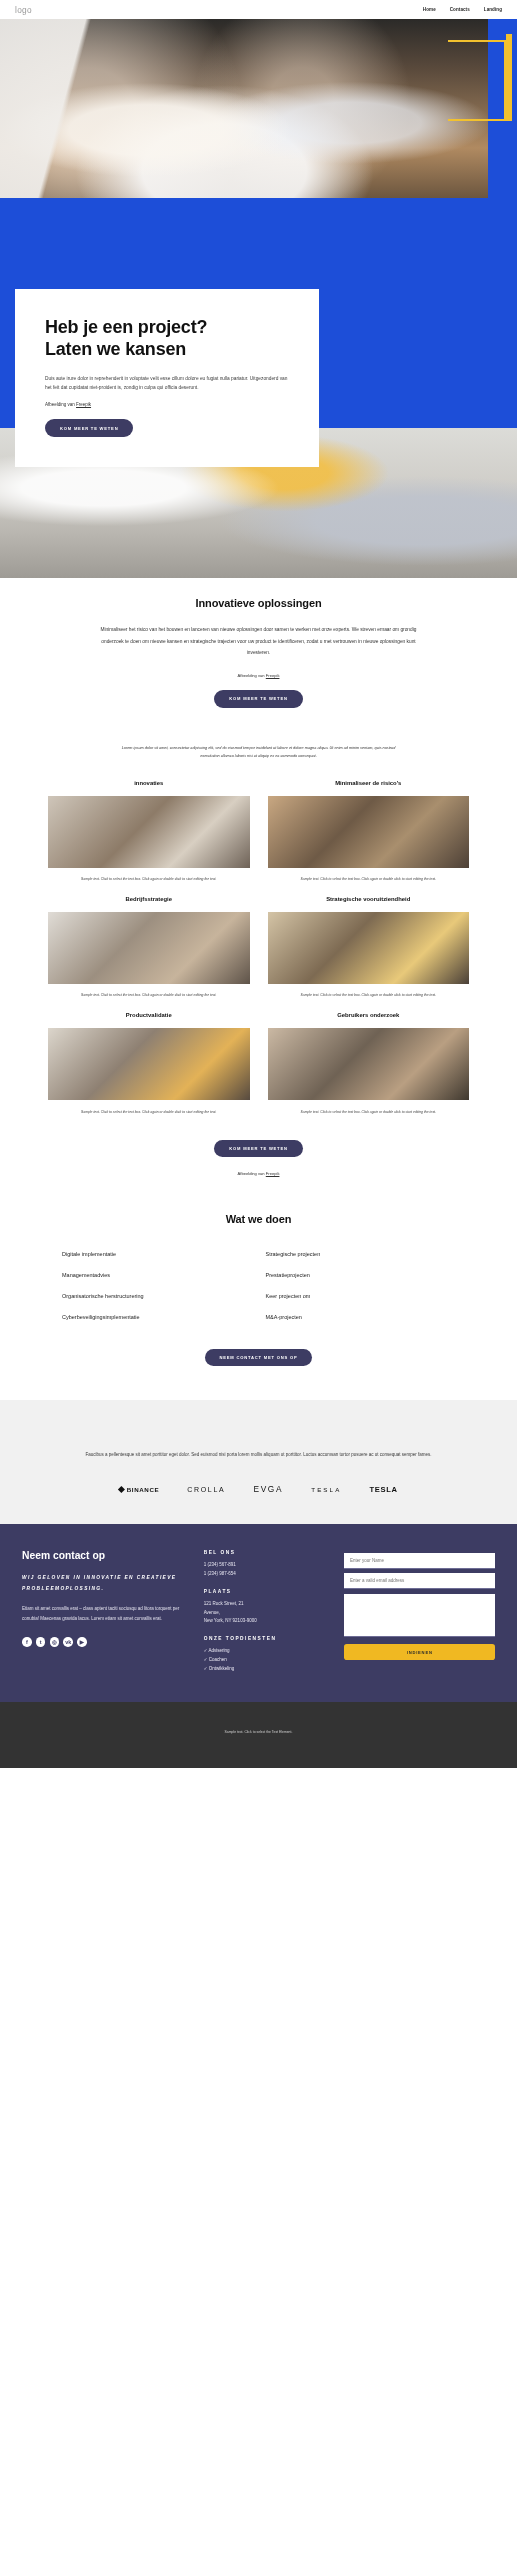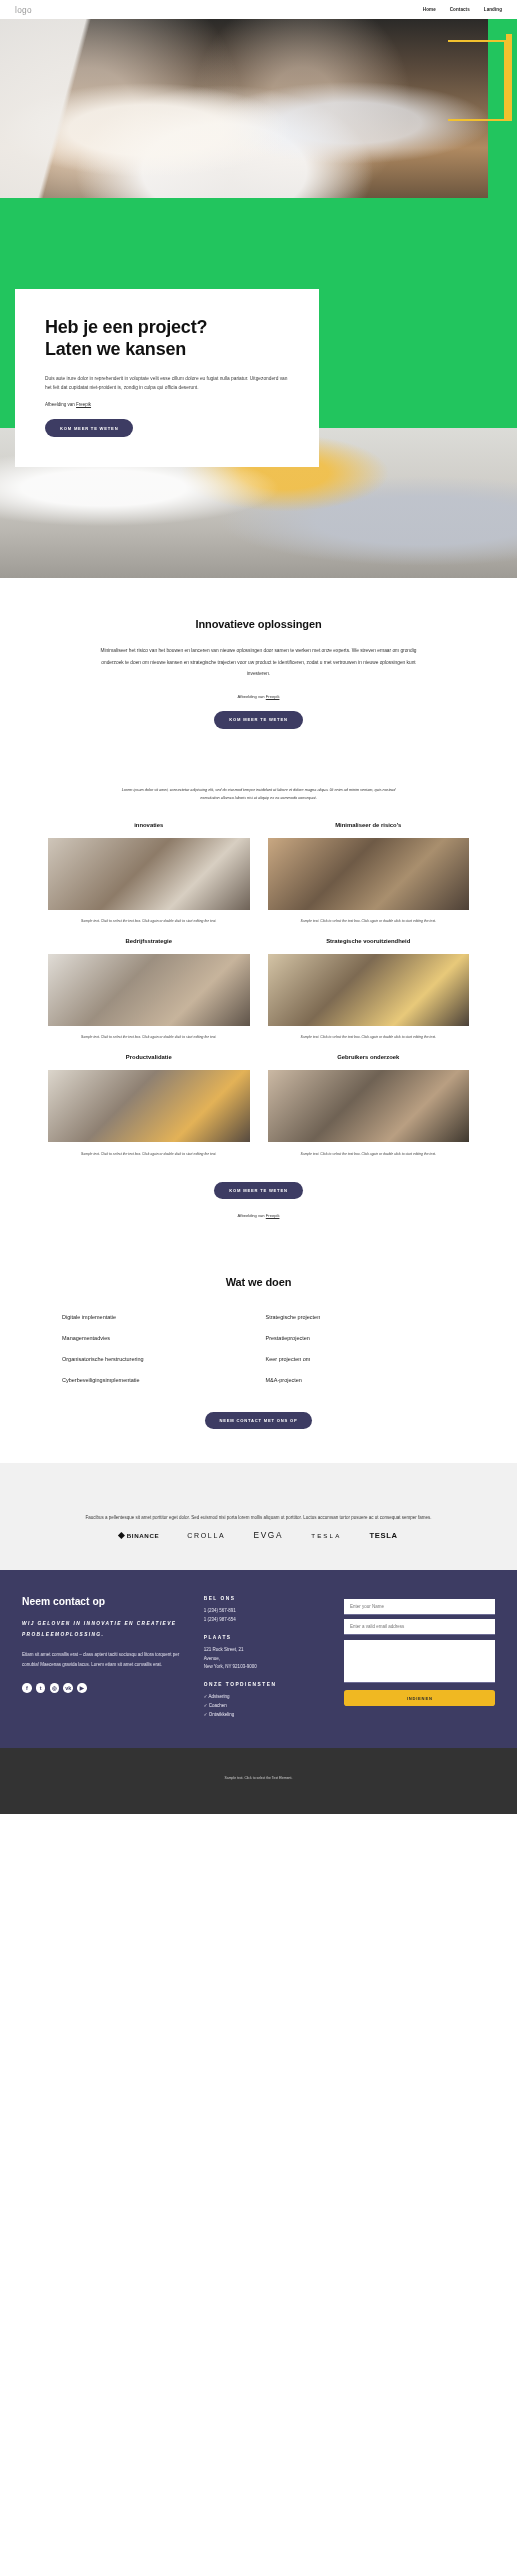--- a/index.html
+++ b/index.html
@@ -14,21 +14,21 @@
   
   .site-header{
     height:19.3px; background:#fff; display:flex; align-items:center;
     justify-content:space-between; padding:0 15px;
   }
   .logo{ font-size:8.3px; color:#9a9a9a; letter-spacing:0.3px; font-weight:300;}
   .nav{ display:flex; gap:14px; }
   .nav a{ font-size:4.5px; font-weight:bold; color:#1d1d1d; text-decoration:none; letter-spacing:0.1px;}
 
   
-  .hero{ position:relative; height:409px; background:#22c55e; }
+  .hero{ position:relative; height:409px; background:#1d4ed8; }
   .hero-photo{
     position:absolute; left:0; top:0; width:488px; height:179px;
     background:
       radial-gradient(circle at 18% 55%, rgba(255,240,225,.55) 0 12%, transparent 38%),
       radial-gradient(circle at 62% 45%, rgba(255,235,215,.45) 0 10%, transparent 34%),
       linear-gradient(180deg,#2b2a28 0%,#5a4a3c 28%,#8a6f52 55%,#b08a61 72%,#6c563f 100%);
   }
   .hero-photo:after{
     content:""; position:absolute; inset:0;
     background:
@@ -58,21 +58,21 @@
   .band-photo{
     height:150px; width:517px;
     background:
       radial-gradient(ellipse at 20% 40%, rgba(255,255,255,.9) 0 14%, transparent 30%),
       radial-gradient(ellipse at 55% 30%, rgba(245,190,60,.85) 0 11%, transparent 26%),
       radial-gradient(ellipse at 82% 62%, rgba(190,195,205,.9) 0 18%, transparent 34%),
       linear-gradient(180deg,#dcdcd8 0%,#cfcdc8 40%,#b9b6b0 70%,#9e9b95 100%);
   }
 
   
-  .section{ padding:40px 0; text-align:center; }
+  .section{ padding:19px 0; text-align:center; }
   h2.sec-title{ font-size:11px; font-weight:bold; color:#121212; letter-spacing:-0.1px;}
   .sec-body{ max-width:317px; margin:15px auto 0; font-size:4.8px; line-height:2.4; color:#333;}
   .sec-credit{ margin-top:14px; font-size:4.1px; color:#333; }
   .sec-credit a{ color:#333; text-decoration:underline;}
 
   
   .grid-wrap{ width:421px; margin:0 auto; }
   .grid{ display:grid; grid-template-columns:1fr 1fr; column-gap:18px; row-gap:2.8px; }
   .cell{ text-align:center; padding-bottom:9.7px;}
   .cell h3{ font-size:5.9px; font-weight:bold; color:#111; margin-bottom:8.3px; line-height:1.5;}
@@ -87,21 +87,21 @@
   .cap{ margin-top:8.3px; font-size:3.4px; font-style:italic; line-height:1.9; color:#444; padding:0 19.3px;}
 
   
   .list-wrap{ width:393px; margin:18px auto 0; display:grid; grid-template-columns:1fr 1fr; column-gap:14px; row-gap:0; text-align:left;}
   .list-item{ font-size:5.5px; color:#1c1c1c; padding:7.6px 0; }
 
   
   .network{ background:#f1f1f1; padding:32px 0 30px; text-align:center;}
   .network h2{ font-size:11px; font-weight:bold; line-height:1.35; color:#121212;}
   .network p{ max-width:359px; margin:16.6px auto 0; font-size:4.5px; line-height:2.5; color:#3a3a3a;}
-  .brands{ display:flex; justify-content:center; align-items:center; gap:28px; margin-top:7px;}
+  .brands{ display:flex; justify-content:center; align-items:center; gap:28px; margin-top:24px;}
   .brand{ font-size:7.6px; font-weight:bold; letter-spacing:1px; color:#111; display:flex; align-items:center; gap:2.8px;}
   .brand.thin{ font-weight:400; letter-spacing:1.7px; font-size:7px;}
   .diamond{ width:4.8px; height:4.8px; background:#111; transform:rotate(45deg); }
 
   
   .footer{ background:#3d3c63; color:#fff; padding:26px 22px 28px; display:flex; gap:9.7px;}
   .fcol-1{ width:172px; }
   .fcol-2{ width:131px; }
   .fcol-3{ width:auto; flex:1;}
   .footer h3{ font-size:10.3px; font-weight:bold; margin-bottom:11px;}

